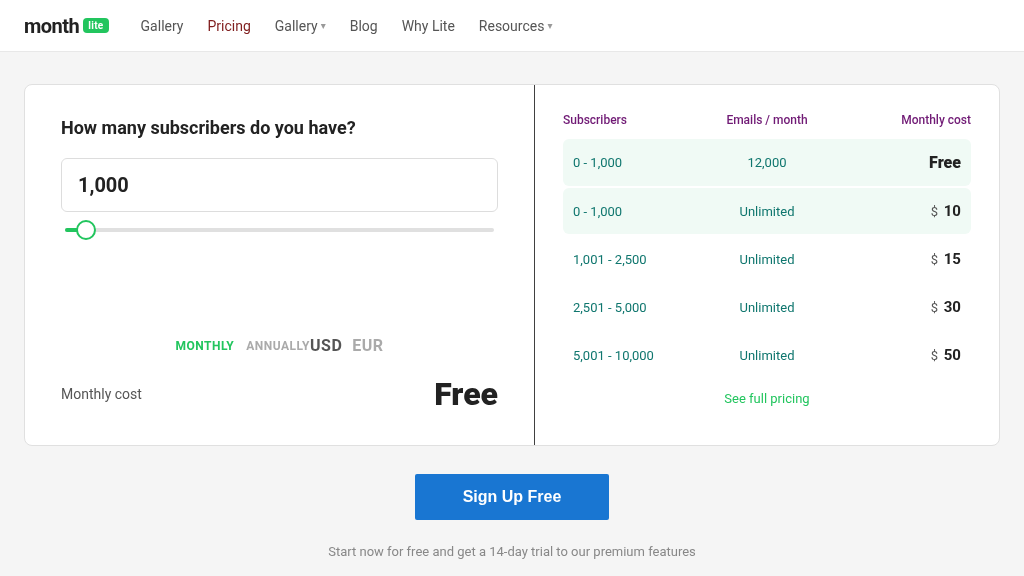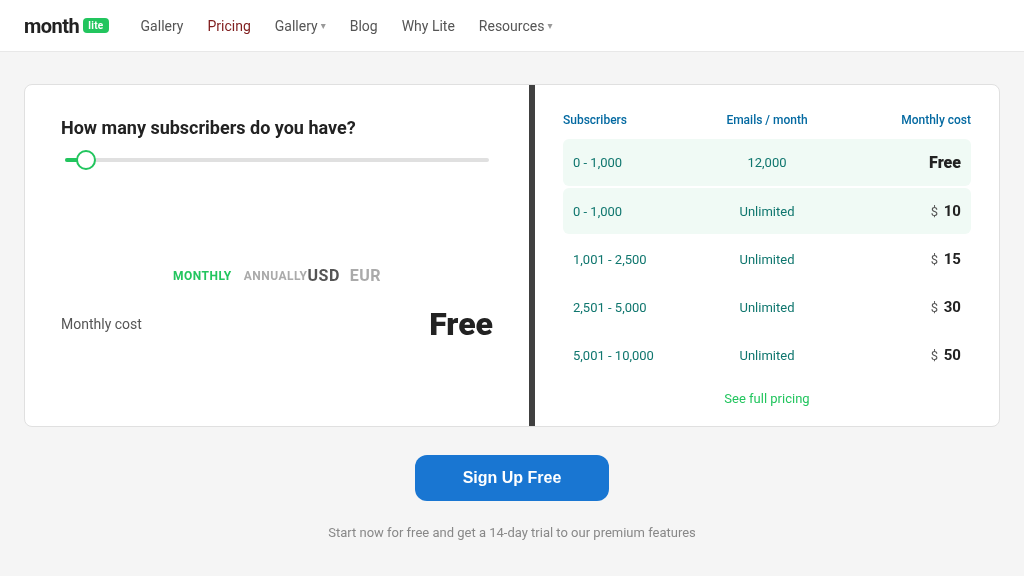--- a/index.html
+++ b/index.html
@@ -90,21 +90,21 @@
       border-radius: 8px;
       border: 1px solid #e0e0e0;
       display: flex;
       overflow: hidden;
     }
 
     
     .left-panel {
       flex: 0 0 510px;
       padding: 32px 36px;
-      border-right: 6px solid #404040;
+      border-right: 1px solid #404040;
     }
     .left-panel h2 {
       font-size: 18px;
       font-weight: 700;
       color: #222;
       margin-bottom: 20px;
     }
     .subscriber-input-box {
       border: 1px solid #ddd;
       border-radius: 6px;
@@ -195,21 +195,21 @@
       padding: 20px 28px;
     }
     .pricing-table-header {
       display: grid;
       grid-template-columns: 1fr 1fr 1fr;
       padding: 8px 0 12px 0;
       border-bottom: none;
     }
     .table-header-cell {
       font-size: 12px;
-      color: #0369a1;
+      color: #701a75;
       font-weight: 500;
     }
     .table-header-cell:nth-child(2), .table-header-cell:nth-child(3) {
       text-align: center;
     }
     .table-header-cell:nth-child(3) {
       text-align: right;
     }
 
     .pricing-row {
@@ -261,21 +261,21 @@
     
     .bottom-cta {
       text-align: center;
       margin-top: 28px;
     }
     .btn-signup-free {
       background: #1976d2;
       color: #fff;
       border: none;
       padding: 14px 48px;
-      border-radius: 12px;
+      border-radius: 2px;
       font-size: 16px;
       font-weight: 600;
       cursor: pointer;
       display: inline-block;
     }
     .cta-subtext {
       margin-top: 24px;
       color: #888;
       font-size: 13px;
     }
@@ -297,20 +297,23 @@
     <a class="nav-link" href="#">Resources <span class="chevron">▾</span></a>
   </div>
 </nav>
 
 <div class="main-content">
   <div class="pricing-card">
 
     <div class="left-panel">
       <h2>How many subscribers do you have?</h2>
 
+      <div class="subscriber-input-box">
+        <div class="subscriber-value">1,000</div>
+      </div>
 
       <div style="padding: 0 4px; position: relative; height: 28px;">
         <div class="slider-track">
           <div class="slider-fill"></div>
           <div class="slider-thumb"></div>
         </div>
       </div>
 
       <div class="billing-toggle">
         <div class="billing-left">

